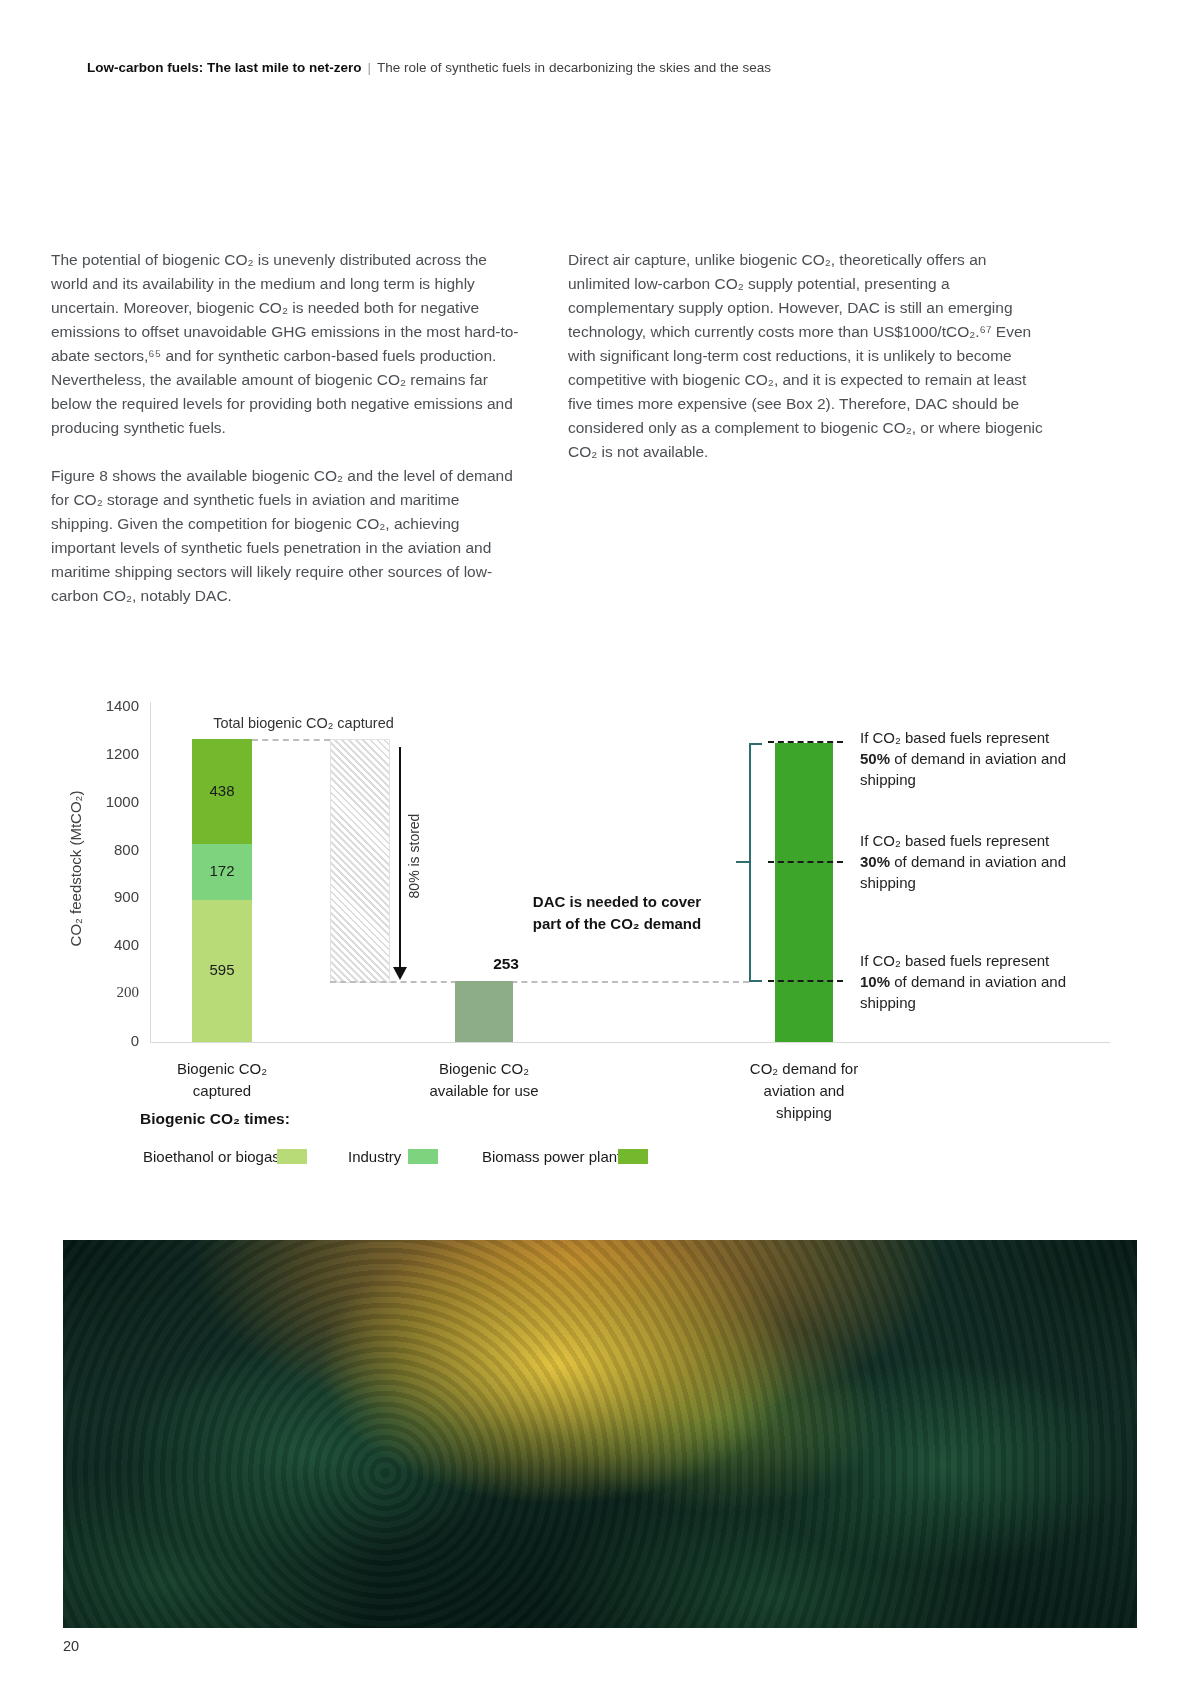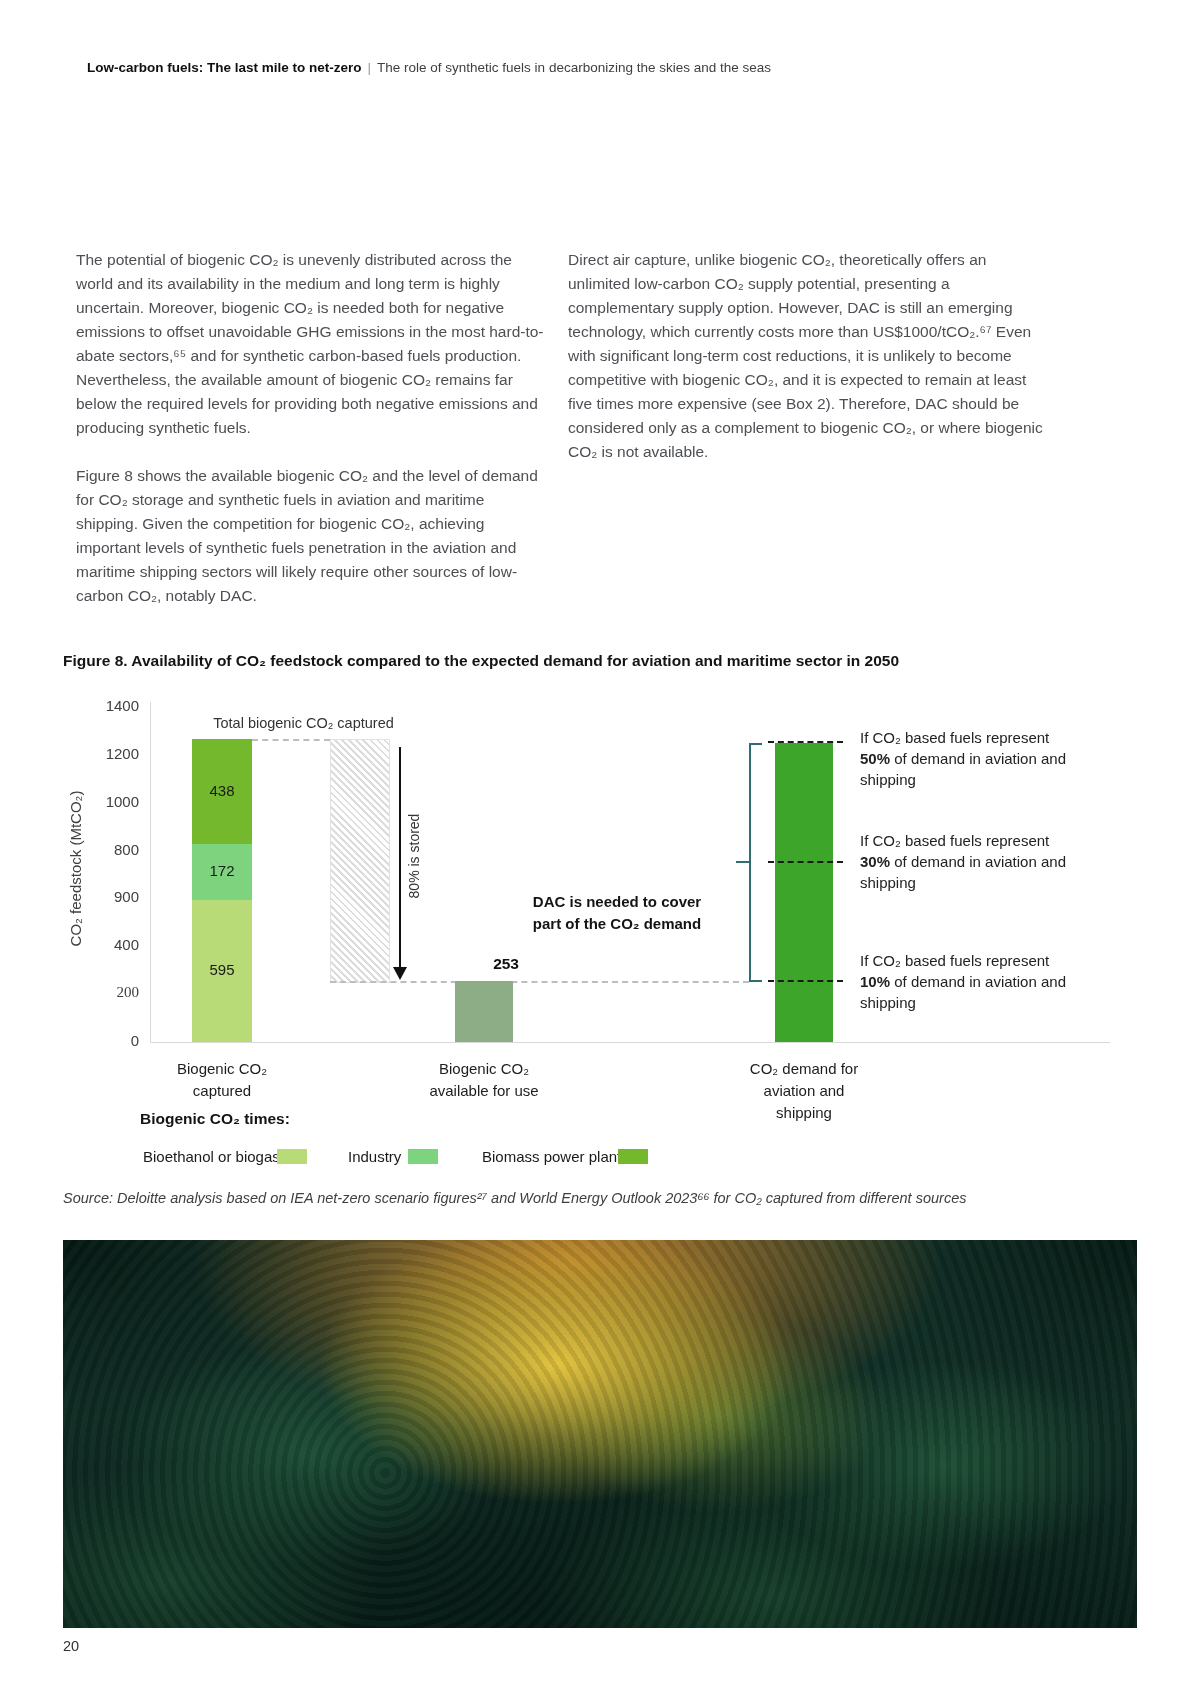--- a/index.html
+++ b/index.html
@@ -6,21 +6,21 @@
   .page{position:relative;width:1200px;height:1697px;background:#ffffff;overflow:hidden;
         font-family:"Liberation Sans","DejaVu Sans",sans-serif;color:#484b4f;}
 
   
   .header{position:absolute;left:59px;top:60px;width:1080px;font-size:13.5px;color:#404040;margin-left:28px;}
   .hb{font-weight:bold;color:#0f0f0f;}
   .hsep{color:#9a9a9a;padding:0 6px;}
 
   
   .col{position:absolute;top:248px;font-size:15.5px;line-height:24px;color:#4c4f53;}
-  .col.left{left:76px;width:470px;}
+  .col.left{left:51px;width:470px;}
   .col.right{left:568px;width:478px;}
   .col p{margin:0 0 24px 0;}
 
   
   .fig-title{position:absolute;left:63px;top:652px;width:1040px;font-size:15.5px;font-weight:bold;color:#141414;}
 
   
   .chart{position:absolute;left:63px;top:690px;width:1074px;height:505px;overflow:visible;}
   .tick{position:absolute;left:0;width:76px;text-align:right;font-size:15px;color:#404040;}
   .ylabel{position:absolute;left:-138px;top:170px;width:300px;text-align:center;transform:rotate(-90deg);
@@ -87,21 +87,20 @@
 
   <div class="col left">
     <p>The potential of biogenic CO₂ is unevenly distributed across the world and its availability in the medium and long term is highly uncertain. Moreover, biogenic CO₂ is needed both for negative emissions to offset unavoidable GHG emissions in the most hard-to-abate sectors,⁶⁵ and for synthetic carbon-based fuels production. Nevertheless, the available amount of biogenic CO₂ remains far below the required levels for providing both negative emissions and producing synthetic fuels.</p>
     <p>Figure 8 shows the available biogenic CO₂ and the level of demand for CO₂ storage and synthetic fuels in aviation and maritime shipping. Given the competition for biogenic CO₂, achieving important levels of synthetic fuels penetration in the aviation and maritime shipping sectors will likely require other sources of low-carbon CO₂, notably DAC.</p>
   </div>
 
   <div class="col right">
     <p>Direct air capture, unlike biogenic CO₂, theoretically offers an unlimited low-carbon CO₂ supply potential, presenting a complementary supply option. However, DAC is still an emerging technology, which currently costs more than US$1000/tCO₂.⁶⁷ Even with significant long-term cost reductions, it is unlikely to become competitive with biogenic CO₂, and it is expected to remain at least five times more expensive (see Box 2). Therefore, DAC should be considered only as a complement to biogenic CO₂, or where biogenic CO₂ is not available.</p>
   </div>
 
-  <div class="fig-title">Figure 8. Availability of CO₂ feedstock compared to the expected demand for aviation and maritime sector in 2050</div>
 
   <div class="chart" id="chart">
     <div class="ylabel">CO₂ feedstock (MtCO₂)</div>
     <div class="yaxis"></div>
     <div class="xaxisline"></div>
 
     <div class="ann-total">Total biogenic CO₂ captured</div>
     <div class="arrowline"></div>
     <div class="arrowhead"></div>
     <div class="stored">80% is stored</div>
@@ -169,19 +168,18 @@
         <div>Biogenic CO₂</div>
         <div>available for use</div>
       </div>
       <div class="xlab" style="left: 631px;">
         <div>CO₂ demand for</div>
         <div>aviation and</div>
         <div>shipping</div>
       </div>
     </div>
 
-  <div class="source">Source: Deloitte analysis based on IEA net-zero scenario figures²⁷ and World Energy Outlook 2023⁶⁶ for CO₂ captured from different sources</div>
 
   <div class="forest"></div>
 
   <div class="pagenum">20</div>
 
 </div>
 
 </body></html>

